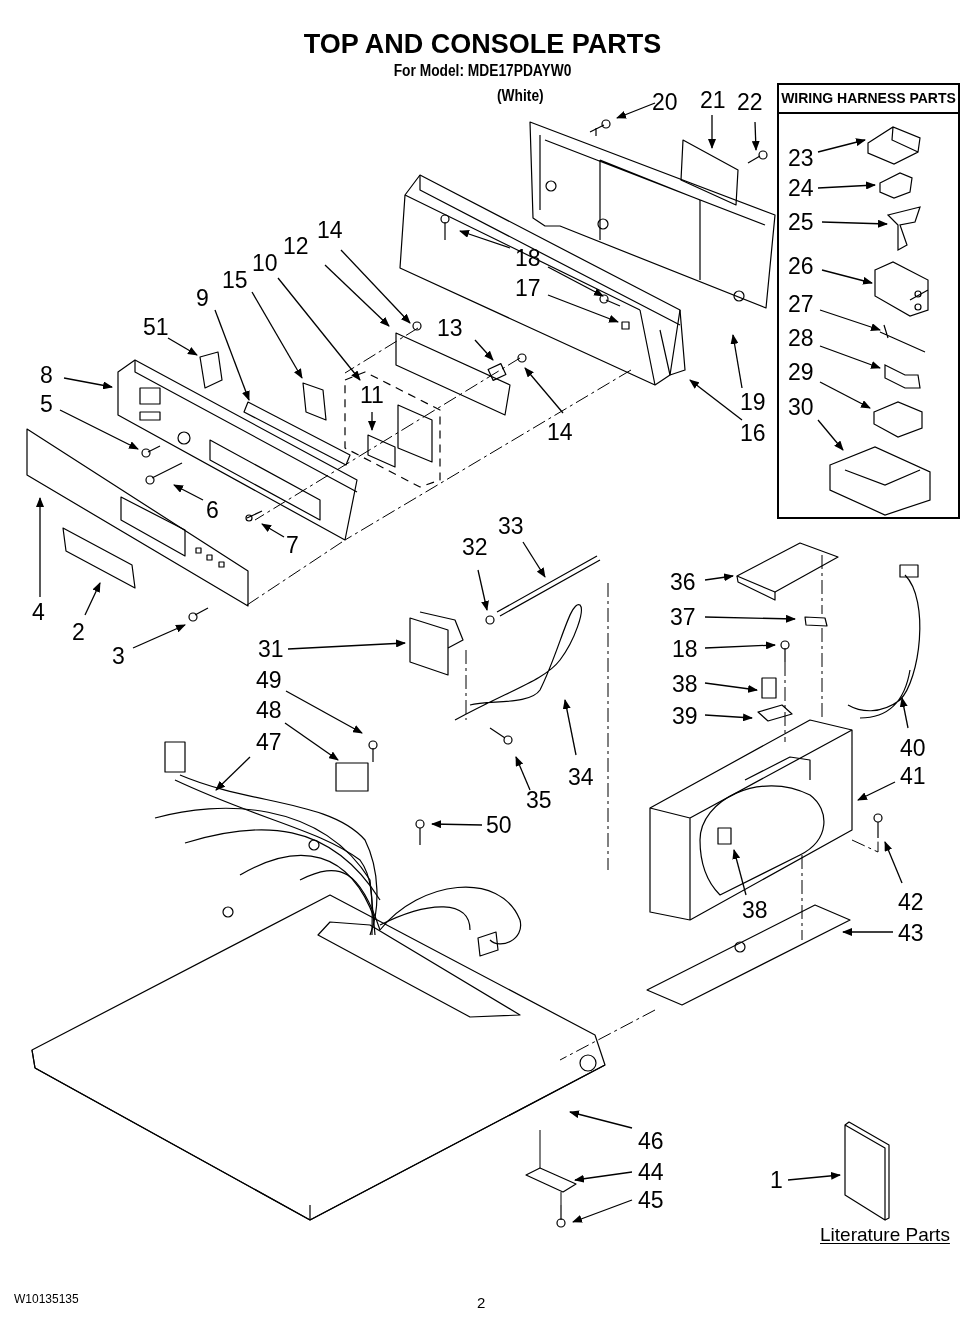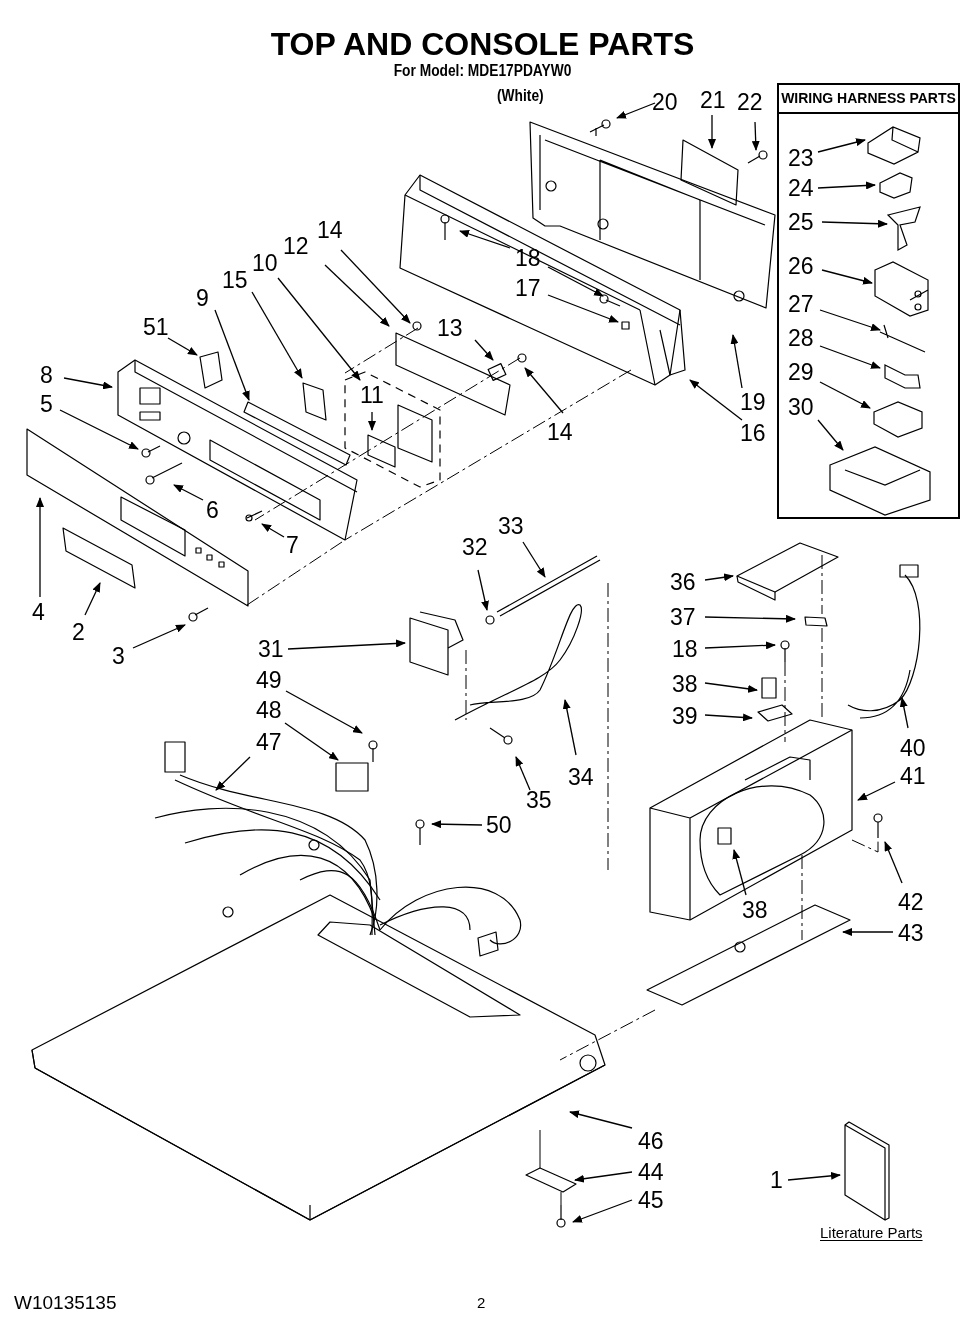--- a/index.html
+++ b/index.html
@@ -1,32 +1,32 @@
 <!DOCTYPE html>
 <html><head>
 <meta charset="utf-8">
 <style>
   html, body { margin: 0; padding: 0; background: #ffffff; }
   body { width: 965px; height: 1333px; position: relative; overflow: hidden;
          font-family: "Liberation Sans", sans-serif; color: #000; }
   .title { position: absolute; left: 0; width: 965px; top: 26px; text-align: center;
-           font-weight: bold; font-size: 32px; letter-spacing: 0px; line-height: 36px; }
+           font-weight: bold; font-size: 27px; letter-spacing: 0px; line-height: 36px; }
   .model { position: absolute; left: 0; width: 965px; top: 61px; text-align: center;
            font-weight: bold; font-size: 16px; line-height: 20px; transform: scaleX(0.86); }
   .color { position: absolute; left: 497px; top: 86px; font-weight: bold; font-size: 16px;
            line-height: 20px; transform: scaleX(0.86); transform-origin: left; }
   svg.diagram { position: absolute; left: 0; top: 0; }
   .callout { font-family: "Liberation Sans", sans-serif; font-size: 23px; fill: #000; }
   .harness-box { position: absolute; left: 777px; top: 83px; width: 183px; height: 436px;
                  border: 2px solid #000; box-sizing: border-box; }
   .harness-head { height: 27px; border-bottom: 2px solid #000; font-weight: bold;
                   font-size: 14px; line-height: 27px; text-align: center; }
-  .lit-label { position: absolute; left: 820px; top: 1224px; font-size: 15px;
+  .lit-label { position: absolute; left: 820px; top: 1224px; font-size: 19px;
                text-decoration: underline; text-underline-offset: 2px; }
-  .footer-doc { position: absolute; left: 14px; top: 1292px; font-size: 19px; }
+  .footer-doc { position: absolute; left: 14px; top: 1292px; font-size: 12px; }
   .footer-page { position: absolute; left: 477px; top: 1294px; font-size: 15px; }
 </style>
 </head>
 <body>
 
 <div class="title">TOP AND CONSOLE PARTS</div>
 <div class="model">For Model: MDE17PDAYW0</div>
 <div class="color">(White)</div>
 
 <svg class="diagram" width="965" height="1333" viewBox="0 0 965 1333" xmlns="http://www.w3.org/2000/svg">

